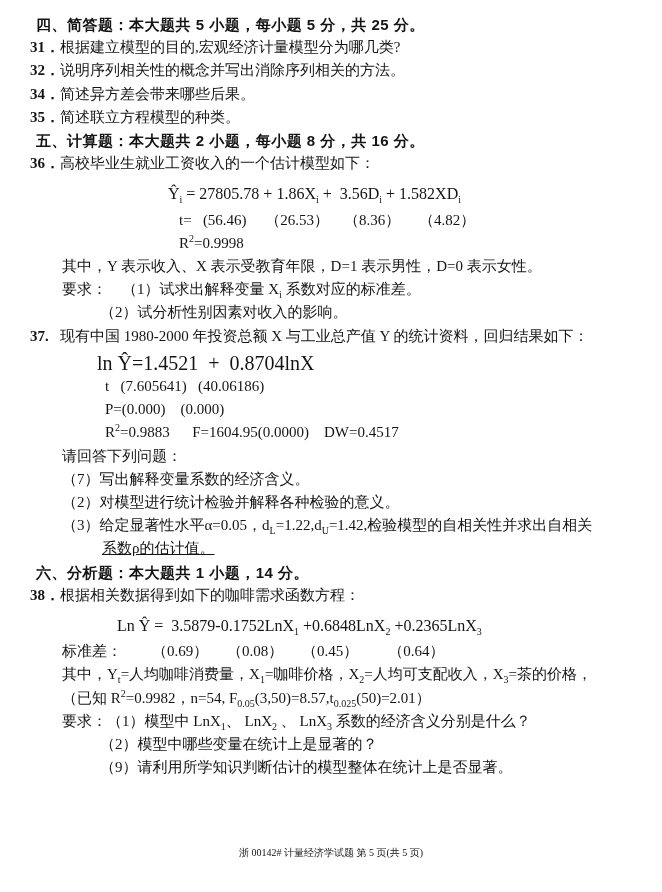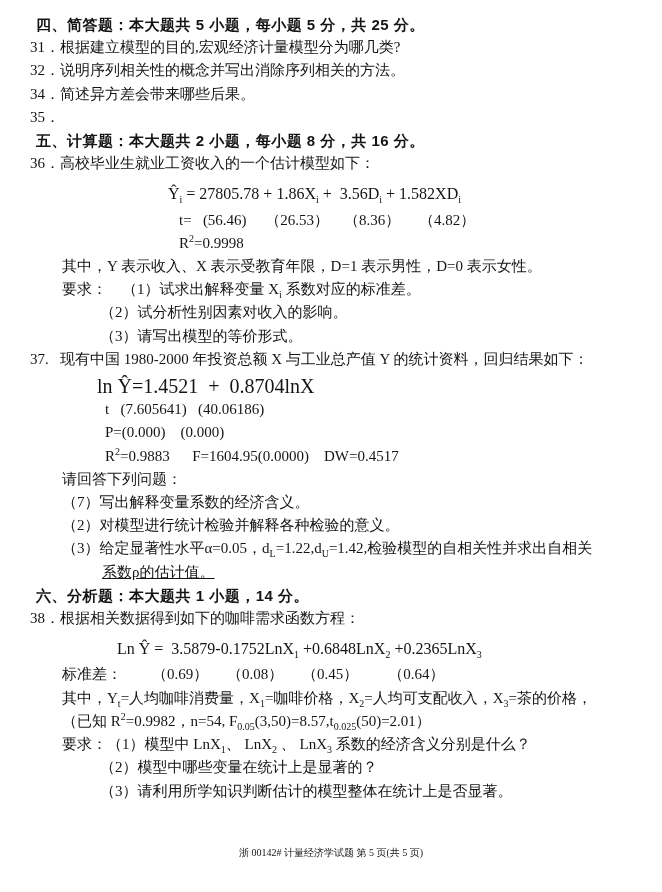--- a/index.html
+++ b/index.html
@@ -9,21 +9,21 @@
     font-size:15px;position:relative;overflow:hidden;
   }
   .page{position:absolute;left:0;top:0;width:662px;height:752px;padding-top:13px;box-sizing:border-box;}
   .line{line-height:23.2px;white-space:pre;}
   .section{
     margin-left:36px;font-weight:700;
     font-family:"Liberation Sans","DejaVu Sans",sans-serif;
     font-size:15px;letter-spacing:0.5px;
   }
   .item{margin-left:30px;display:flex;}
-  .item .num{width:30px;flex:none;}
+  .item .num{width:30px;flex:none;font-weight:bold;}
   .item .txt{flex:none;}
   .para{margin-left:62px;}
   .sub{margin-left:100px;}
   .cont{margin-left:102px;text-decoration:underline;}
   .formula-a{margin-left:168px;font-size:16px;margin-top:7px;margin-bottom:3px;}
   .stats-a{margin-left:179px;}
   .formula-b{margin-left:97px;font-size:20px;margin-top:4px;}
   .stats-b{margin-left:105px;}
   .formula-c{margin-left:117px;font-size:16px;margin-top:7px;margin-bottom:3px;}
   sub{font-size:10px;line-height:0;}
@@ -35,44 +35,43 @@
 </style>
 </head>
 <body>
 
 <div class="page">
   <div>
       <div class="line section">四、简答题：本大题共 5 小题，每小题 5 分，共 25 分。</div>
       <div class="line item"><span class="num">31．</span><span class="txt">根据建立模型的目的,宏观经济计量模型分为哪几类?</span></div>
       <div class="line item"><span class="num">32．</span><span class="txt">说明序列相关性的概念并写出消除序列相关的方法。</span></div>
       <div class="line item"><span class="num">34．</span><span class="txt">简述异方差会带来哪些后果。</span></div>
-      <div class="line item"><span class="num">35．</span></div>
+      <div class="line item"><span class="num">35．</span><span class="txt">简述联立方程模型的种类。</span></div>
       <div class="line section">五、计算题：本大题共 2 小题，每小题 8 分，共 16 分。</div>
       <div class="line item"><span class="num">36．</span><span class="txt">高校毕业生就业工资收入的一个估计模型如下：</span></div>
       <div class="line formula-a">Ŷ<sub>i</sub> = 27805.78 + 1.86X<sub>i</sub> +  3.56D<sub>i</sub> + 1.582XD<sub>i</sub></div>
       <div class="line stats-a">t=   (56.46)     （26.53）    （8.36）     （4.82）</div>
       <div class="line stats-a">R<sup>2</sup>=0.9998</div>
       <div class="line para">其中，Y 表示收入、X 表示受教育年限，D=1 表示男性，D=0 表示女性。</div>
       <div class="line para">要求：　（1）试求出解释变量 X<sub>i</sub> 系数对应的标准差。</div>
       <div class="line sub">（2）试分析性别因素对收入的影响。</div>
-      <div class="line sub">（3）请写出模型的等价形式。</div>
       <div class="line item"><span class="num">37.</span><span class="txt">现有中国 1980-2000 年投资总额 X 与工业总产值 Y 的统计资料，回归结果如下：</span></div>
       <div class="line formula-b">ln Ŷ=1.4521  +  0.8704lnX</div>
       <div class="line stats-b">t   (7.605641)   (40.06186)</div>
       <div class="line stats-b">P=(0.000)    (0.000)</div>
       <div class="line stats-b">R<sup>2</sup>=0.9883      F=1604.95(0.0000)    DW=0.4517</div>
       <div class="line para">请回答下列问题：</div>
       <div class="line para">（7）写出解释变量系数的经济含义。</div>
       <div class="line para">（2）对模型进行统计检验并解释各种检验的意义。</div>
       <div class="line para">（3）给定显著性水平α=0.05，d<sub>L</sub>=1.22,d<sub>U</sub>=1.42,检验模型的自相关性并求出自相关</div>
       <div class="line cont">系数ρ的估计值。</div>
       <div class="line section">六、分析题：本大题共 1 小题，14 分。</div>
       <div class="line item"><span class="num">38．</span><span class="txt">根据相关数据得到如下的咖啡需求函数方程：</span></div>
       <div class="line formula-c">Ln Ŷ =  3.5879-0.1752LnX<sub>1</sub> +0.6848LnX<sub>2</sub> +0.2365LnX<sub>3</sub></div>
       <div class="line para">标准差：　　（0.69）　 （0.08）　 （0.45）　　（0.64）</div>
       <div class="line para">其中，Y<sub>t</sub>=人均咖啡消费量，X<sub>1</sub>=咖啡价格，X<sub>2</sub>=人均可支配收入，X<sub>3</sub>=茶的价格，</div>
       <div class="line para">（已知 R<sup>2</sup>=0.9982，n=54, F<sub>0.05</sub>(3,50)=8.57,t<sub>0.025</sub>(50)=2.01）</div>
       <div class="line para">要求：（1）模型中 LnX<sub>1</sub>、 LnX<sub>2</sub> 、 LnX<sub>3</sub> 系数的经济含义分别是什么？</div>
       <div class="line sub">（2）模型中哪些变量在统计上是显著的？</div>
-      <div class="line sub">（3）请利用所学知识判断估计的模型整体在统计上是否显著。</div>
+      <div class="line sub">（9）请利用所学知识判断估计的模型整体在统计上是否显著。</div>
     </div>
   <div class="footer">浙 00142# 计量经济学试题 第 5 页(共 5 页)</div>
 </div>
 
 </body></html>

